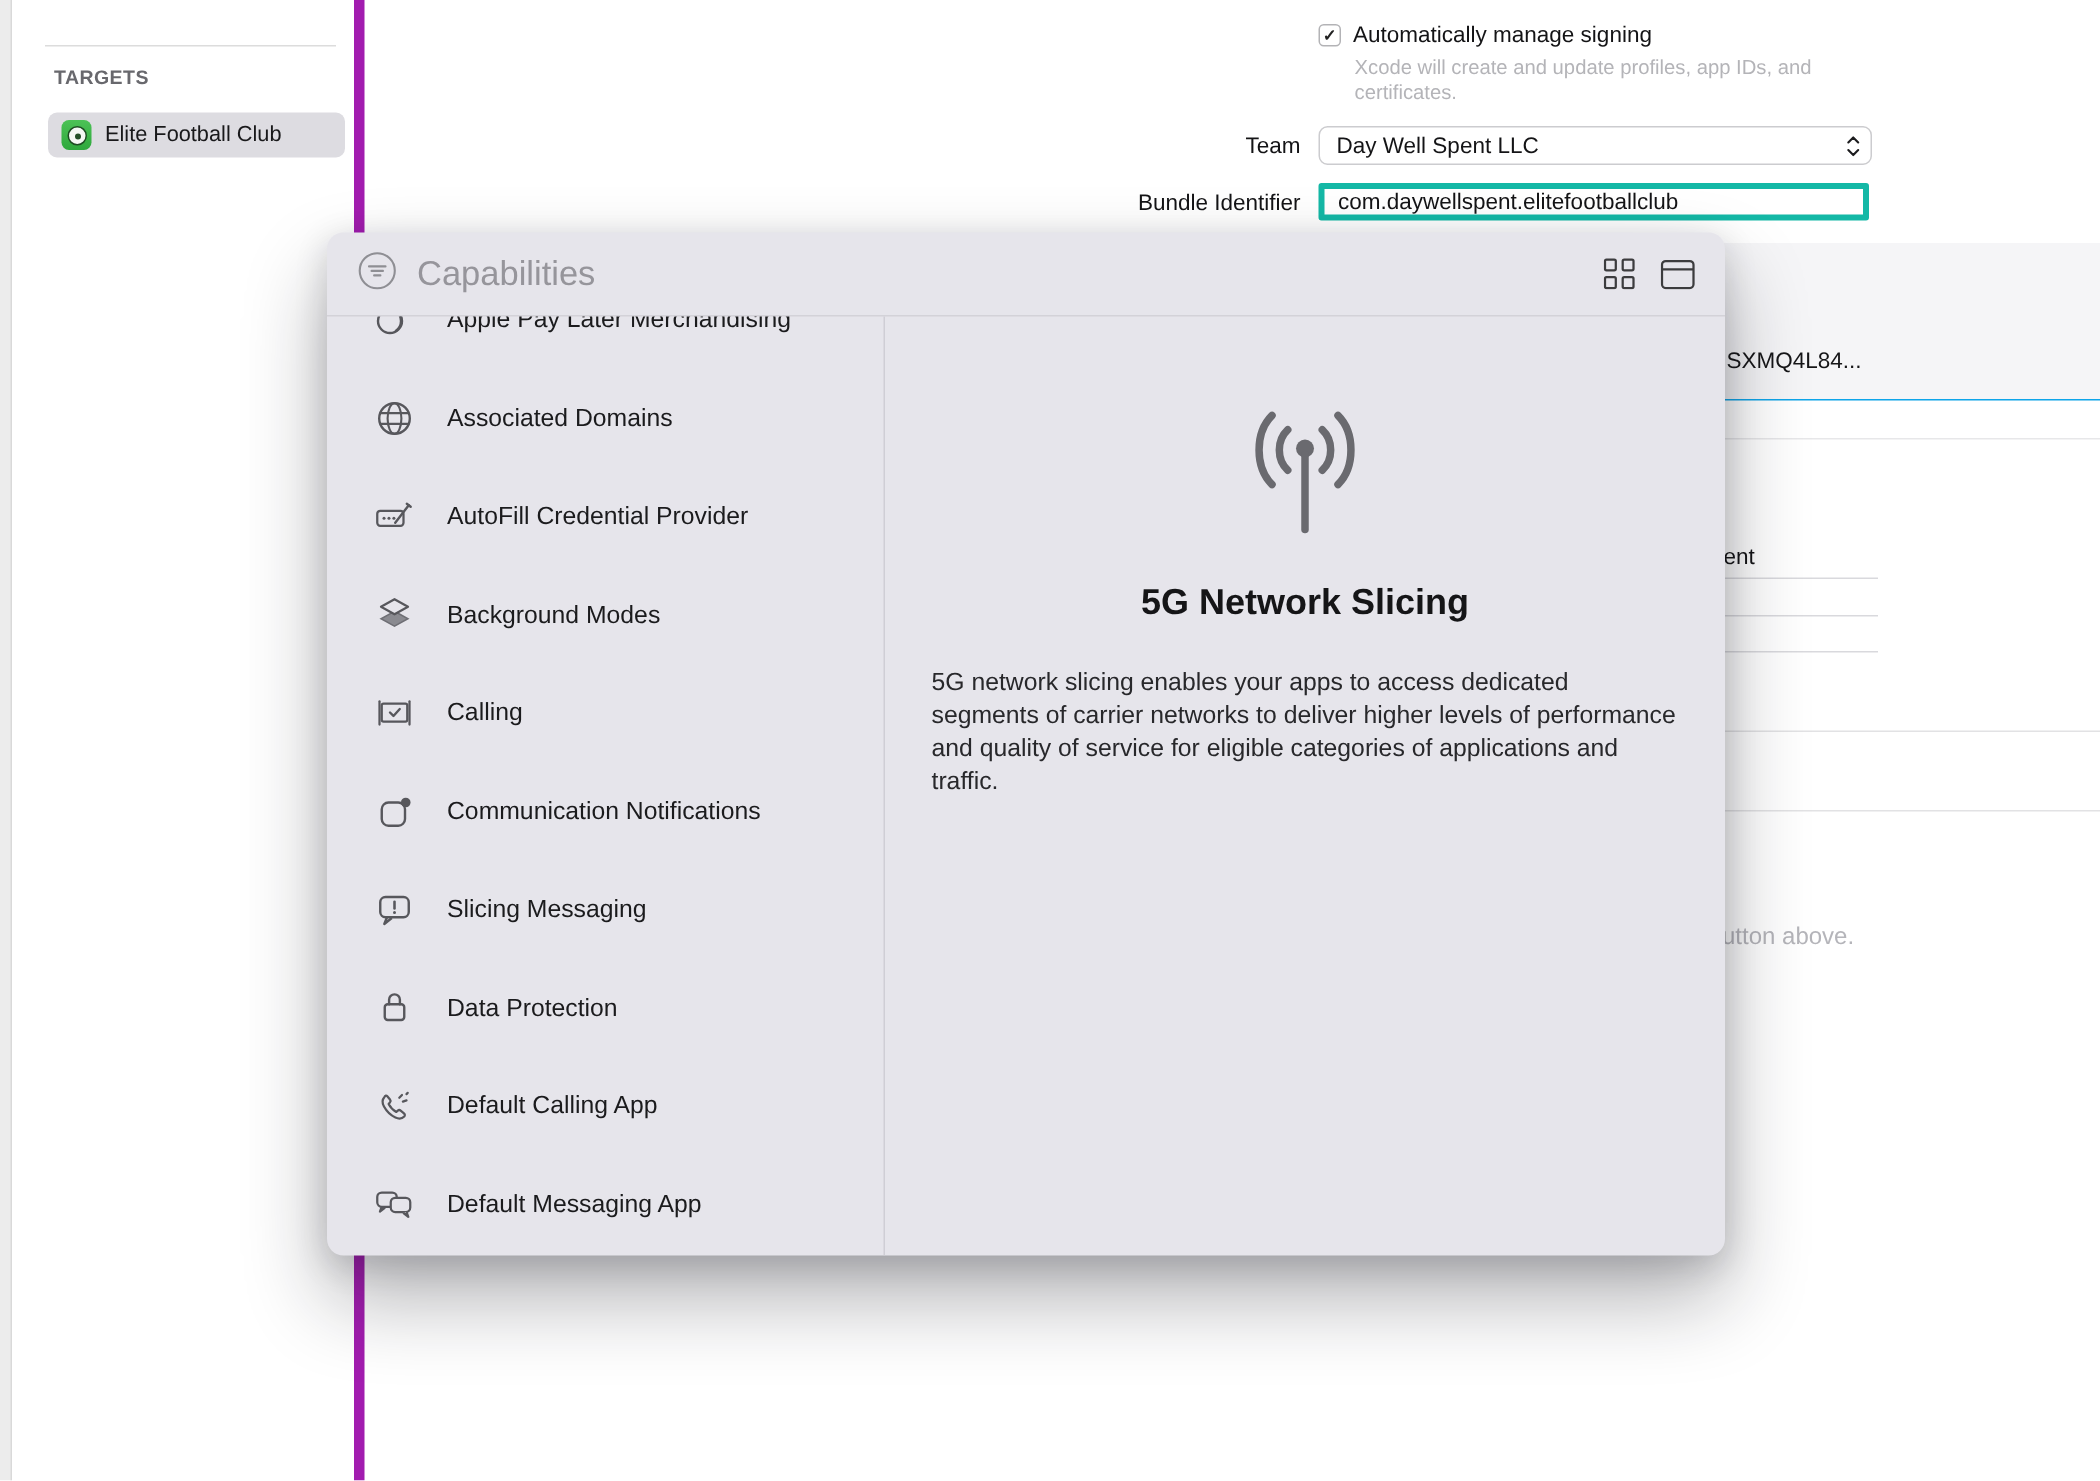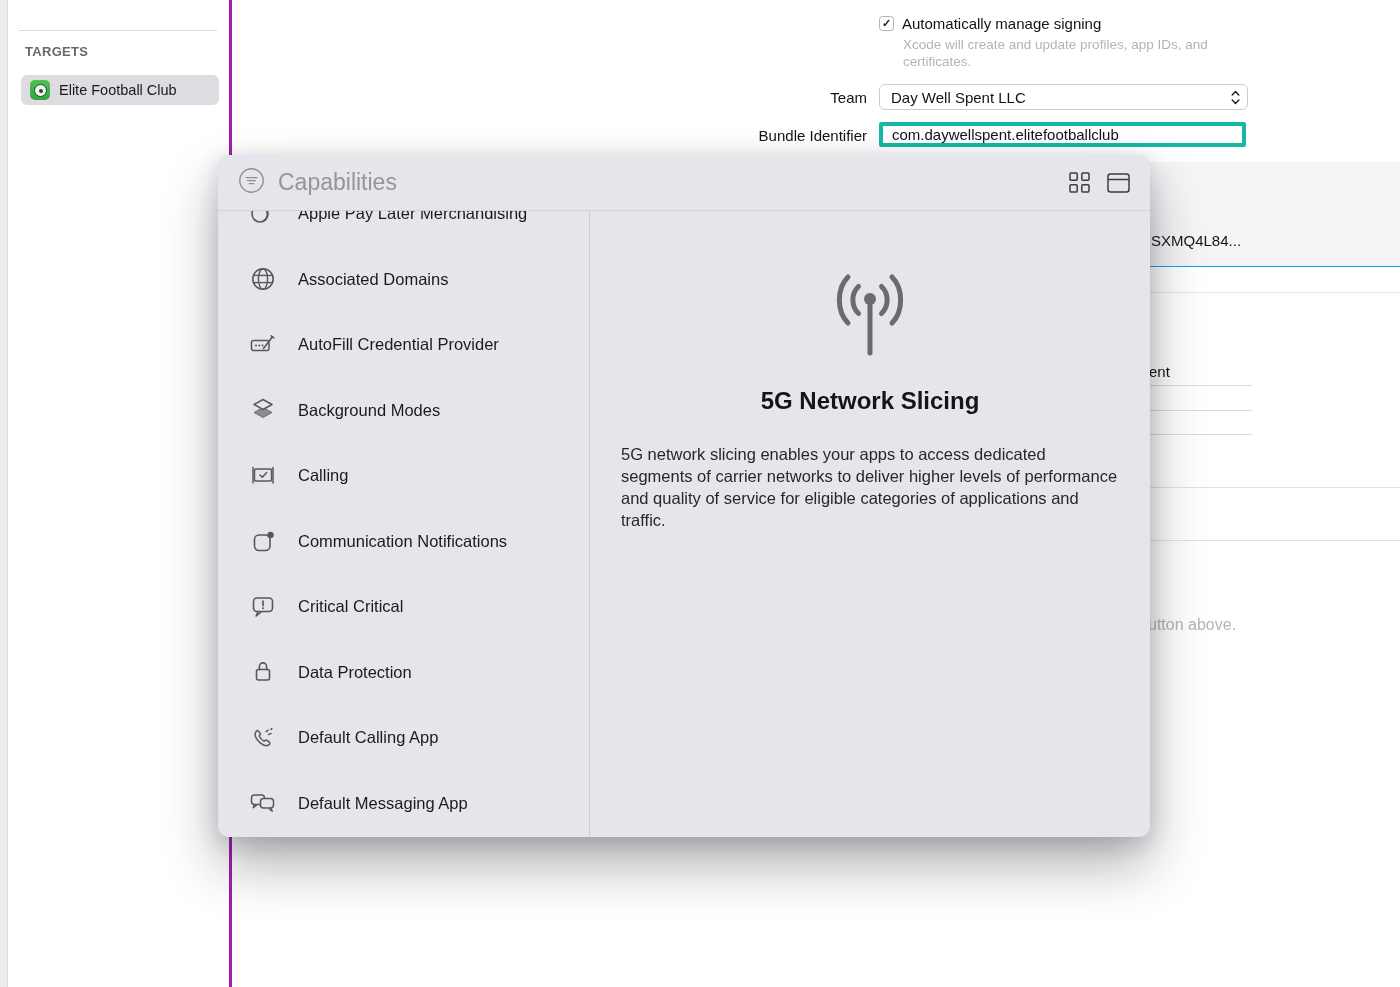--- a/index.html
+++ b/index.html
@@ -4,22 +4,22 @@
 <style>
   * { margin:0; padding:0; box-sizing:border-box; }
   html,body { width:1400px; height:987px; overflow:hidden; background:#ffffff;
     font-family:"Liberation Sans", sans-serif; color:#1b1b1d; position:relative; }
 
   
   .left-rail { position:absolute; left:0; top:0; width:8px; height:987px;
     background:#ececec; border-right:1px solid #d9d9d9; z-index:2; }
 
   
-  .sidebar { position:absolute; left:9px; top:0; width:223px; height:987px;
-    background:#ffffff; border-right:3px solid #a21caf; z-index:2; }
+  .sidebar { position:absolute; left:20px; top:0; width:223px; height:987px;
+    background:#ffffff; border-right:7px solid #a21caf; z-index:2; }
   .sidebar-divider { position:absolute; left:10px; right:12px; top:30px; height:1px; background:#dcdcdc; }
   .sidebar-section-label { position:absolute; left:16px; top:44px; font-size:13px; font-weight:bold;
     color:#68686d; letter-spacing:.3px; }
   .target-row { position:absolute; left:12px; top:75px; width:198px; height:30px;
     background:#dddce1; border-radius:6px; display:flex; align-items:center; gap:9px; padding-left:9px; }
   .app-icon { width:20px; height:20px; border-radius:5px;
     background:linear-gradient(#4cc256,#2ea83c); display:flex; align-items:center; justify-content:center; }
   .app-icon .ball { width:13px; height:13px; border-radius:50%; background:#f4f8f4;
     border:1px solid #1d4d22; position:relative; }
   .app-icon .ball::after { content:""; position:absolute; left:4px; top:4px; width:4px; height:4px;
@@ -236,21 +236,21 @@
 
       <div class="cap-row">
         <span class="cap-ic">
           <svg width="26" height="26" viewBox="0 0 26 26">
             <rect x="3.5" y="4" width="19" height="13.5" rx="3.5" fill="none" stroke="#57575c" stroke-width="1.6"></rect>
             <path d="M8 17.5 l-1.8 4.5 l5 -4" fill="none" stroke="#57575c" stroke-width="1.6" stroke-linejoin="round"></path>
             <line x1="13" y1="7.2" x2="13" y2="11.6" stroke="#57575c" stroke-width="1.7" stroke-linecap="round"></line>
             <circle cx="13" cy="14.3" r="1" fill="#57575c"></circle>
           </svg>
         </span>
-        <span>Critical Critical</span>
+        <span>Slicing Messaging</span>
       </div>
 
       <div class="cap-row">
         <span class="cap-ic">
           <svg width="26" height="26" viewBox="0 0 26 26">
             <rect x="6.5" y="10.5" width="13" height="10.5" rx="2" fill="none" stroke="#57575c" stroke-width="1.6"></rect>
             <path d="M9.4 10.5 v-3 a3.6 3.6 0 0 1 7.2 0 v3" fill="none" stroke="#57575c" stroke-width="1.6" stroke-linecap="round"></path>
           </svg>
         </span>
         <span>Data Protection</span>

